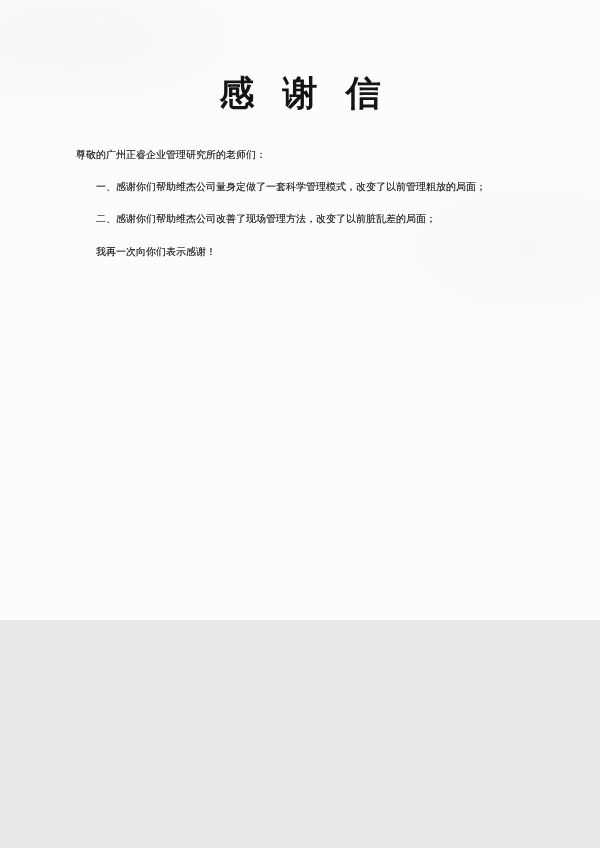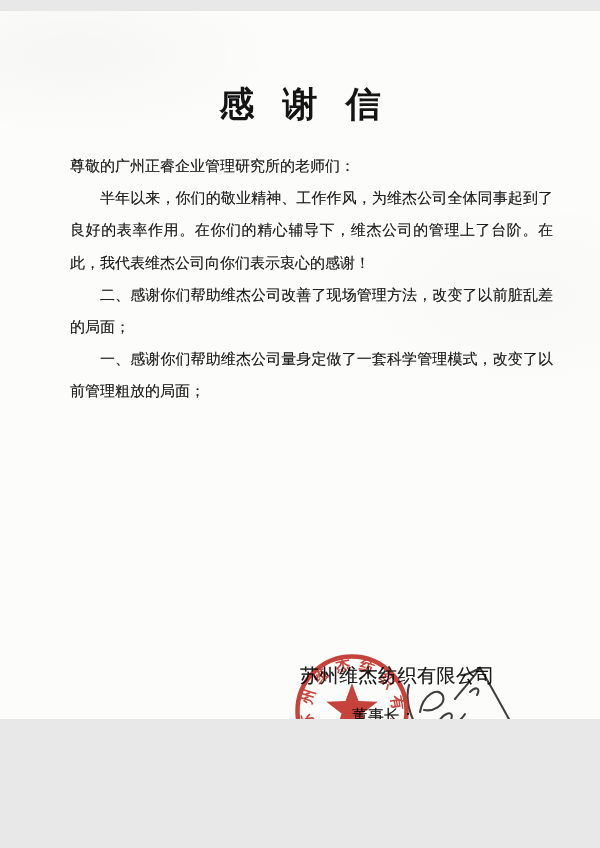--- a/index.html
+++ b/index.html
@@ -1,19 +1,19 @@
 <!DOCTYPE html>
 <html><head>
 <meta charset="utf-8">
 <style>
   html,body{margin:0;padding:0;background:#e8e8e8;}
   .page{
     position:relative;
-    width:600px;height:708px;
-    margin:11px auto;
+    width:600px;height:620px;
+    margin:0 auto;
     background:
       radial-gradient(ellipse 300px 120px at 12% 6%, rgba(0,0,0,0.025), transparent 70%),
       radial-gradient(ellipse 260px 140px at 88% 40%, rgba(0,0,0,0.015), transparent 70%),
       #fcfcfb;
     font-family:"Liberation Serif","DejaVu Serif",serif;
     color:#1f1f1f;
     overflow:hidden;
   }
   .title{
     position:absolute;
@@ -21,22 +21,22 @@
     margin:0;
     text-align:center;
     font-size:35px;
     font-weight:700;
     letter-spacing:0.28em;
     text-indent:0.28em; 
     color:#141414;
   }
   .body-text{
     position:absolute;
-    top:139px;left:70px;width:483px;
-    font-size:15px;
+    top:139px;left:76px;width:483px;
+    font-size:10px;
     line-height:32.2px;
     text-align:justify;
     text-shadow:0 0 0.5px rgba(30,30,30,0.55);
   }
   .body-text p{margin:0;text-indent:2em;}
   .body-text p.no-indent{text-indent:0;}
   .sig-company{
     position:absolute;left:300px;top:652px;
     font-size:19px;letter-spacing:0.5px;color:#1c1c1c;
     text-shadow:0 0 0.5px rgba(30,30,30,0.55);
@@ -69,23 +69,23 @@
 </style>
 </head>
 <body>
 
 <div class="page">
 
   <h1 class="title">感 谢 信</h1>
 
   <div class="body-text">
     <p class="no-indent">尊敬的广州正睿企业管理研究所的老师们：</p>
-    <p>半年以来，你们的敬业精神、工作作风，为维杰公司全体同事起到了良好的表率作用。在你们的精心辅导下，维杰公司的管理上了台阶。在此，我代表维杰公司向你们表示衷心的感谢！</p>
+    <p>一、感谢你们帮助维杰公司量身定做了一套科学管理模式，改变了以前管理粗放的局面；</p>
     <p>二、感谢你们帮助维杰公司改善了现场管理方法，改变了以前脏乱差的局面；</p>
-    <p>一、感谢你们帮助维杰公司量身定做了一套科学管理模式，改变了以前管理粗放的局面；</p>
+    <p>我再一次向你们表示感谢！</p>
   </div>
 
   <div class="sig-company">苏州维杰纺织有限公司</div>
   <div class="sig-role">董事长：</div>
   <div class="sig-date">2012 年 4 月 6 日</div>
 
   <div class="scan-smudge"></div>
 
   <svg class="overlay" width="600" height="848" viewBox="0 0 600 848">
 

